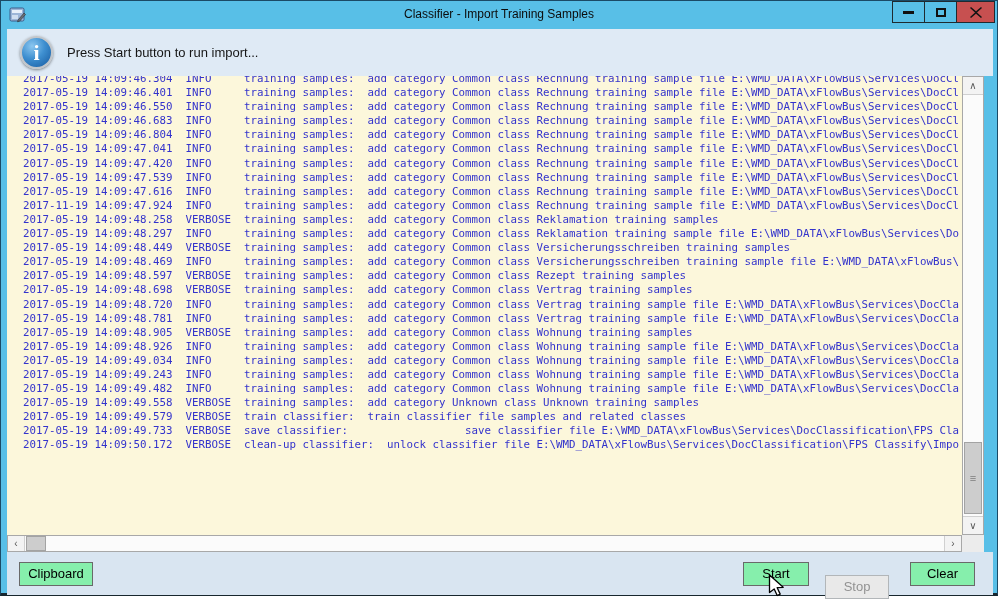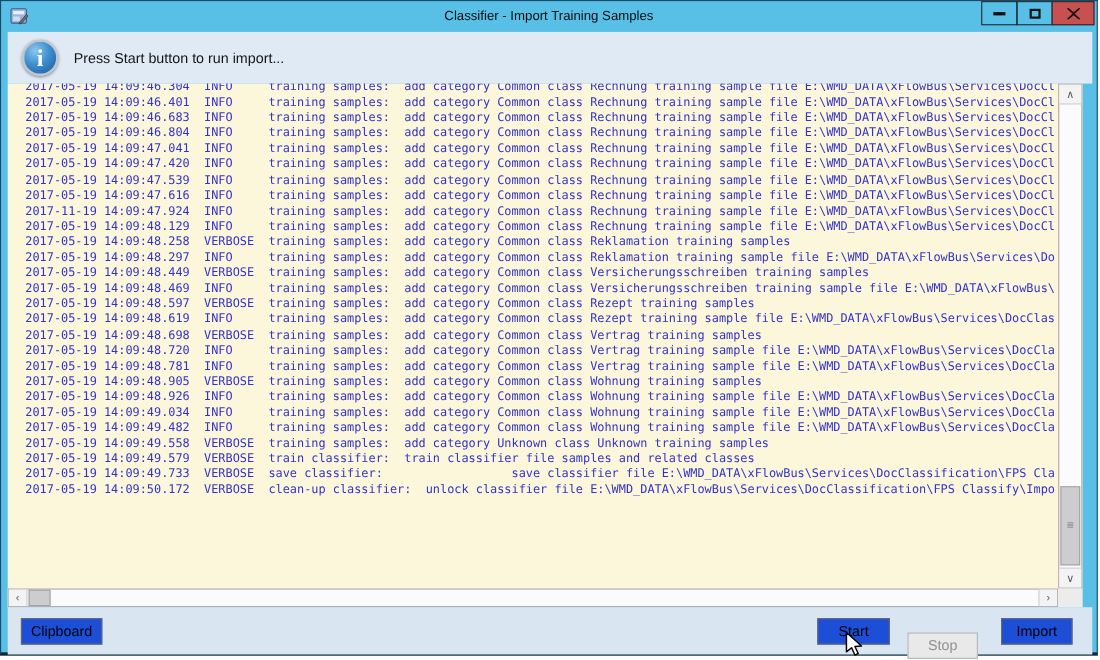--- a/index.html
+++ b/index.html
@@ -57,21 +57,21 @@
              background:#fbfbfb; border:1px solid #a8a8a8; display:flex; }
   .hscroll .sbtn { width:17px; height:100%; }
   .hscroll .sbtn.left { border-right:1px solid #d0d0d0; }
   .hscroll .sbtn.right { position:absolute; right:0; border-left:1px solid #d0d0d0; }
   .hthumb { width:20px; height:100%; background:#cdcdcd; border:1px solid #a3a3a3; margin-left:1px; }
   .corner { position:absolute; right:0; bottom:0; width:22px; height:17px; background:#ececec; }
 
   
   .buttonbar { position:absolute; left:6px; top:551px; width:986px; height:43px;
                background:#d9e5f1; }
-  .btn { position:absolute; top:10px; height:24px; background:#1d4ed8;
+  .btn { position:absolute; top:10px; height:24px; background:#86efac;
          border:1px solid #696969; font-size:13px; color:#000;
          font-family:"Liberation Sans", sans-serif; text-align:center; line-height:21px; }
   .btn.disabled { background:#e9e9e9; border-color:#b2b6b9; color:#929292;margin-top:13px; }
   .btn-clipboard { left:12px;  width:74px; }
   .btn-clear     { left:90px; width:52px;margin-top:48px; }
   .btn-start     { left:736px; width:66px; }
   .btn-stop      { left:818px; width:64px; }
   .btn-close     { left:903px; width:65px; }
 
   .cursor { position:absolute; left:767px; top:573px; z-index:50; }
@@ -107,40 +107,40 @@
   <div class="infobar">
     <div class="info-icon">i</div>
     <div class="info-msg">Press Start button to run import...</div>
   </div>
 
   <div class="logpanel">
     <div class="log-viewport">
       <div class="log-lines">
           <div class="log-line">2017-05-19 14:09:46.304  INFO     training samples:  add category Common class Rechnung training sample file E:\WMD_DATA\xFlowBus\Services\DocCl</div>
           <div class="log-line">2017-05-19 14:09:46.401  INFO     training samples:  add category Common class Rechnung training sample file E:\WMD_DATA\xFlowBus\Services\DocCl</div>
+          <div class="log-line">2017-05-19 14:09:46.550  INFO     training samples:  add category Common class Rechnung training sample file E:\WMD_DATA\xFlowBus\Services\DocCl</div>
           <div class="log-line">2017-05-19 14:09:46.683  INFO     training samples:  add category Common class Rechnung training sample file E:\WMD_DATA\xFlowBus\Services\DocCl</div>
           <div class="log-line">2017-05-19 14:09:46.804  INFO     training samples:  add category Common class Rechnung training sample file E:\WMD_DATA\xFlowBus\Services\DocCl</div>
           <div class="log-line">2017-05-19 14:09:47.041  INFO     training samples:  add category Common class Rechnung training sample file E:\WMD_DATA\xFlowBus\Services\DocCl</div>
           <div class="log-line">2017-05-19 14:09:47.420  INFO     training samples:  add category Common class Rechnung training sample file E:\WMD_DATA\xFlowBus\Services\DocCl</div>
           <div class="log-line">2017-05-19 14:09:47.539  INFO     training samples:  add category Common class Rechnung training sample file E:\WMD_DATA\xFlowBus\Services\DocCl</div>
           <div class="log-line">2017-05-19 14:09:47.616  INFO     training samples:  add category Common class Rechnung training sample file E:\WMD_DATA\xFlowBus\Services\DocCl</div>
           <div class="log-line">2017-11-19 14:09:47.924  INFO     training samples:  add category Common class Rechnung training sample file E:\WMD_DATA\xFlowBus\Services\DocCl</div>
-          <div class="log-line">2017-05-19 14:09:48.129  INFO     training samples:  add category Common class Rechnung training sample file E:\WMD_DATA\xFlowBus\Services\DocCl</div>
           <div class="log-line">2017-05-19 14:09:48.258  VERBOSE  training samples:  add category Common class Reklamation training samples</div>
           <div class="log-line">2017-05-19 14:09:48.297  INFO     training samples:  add category Common class Reklamation training sample file E:\WMD_DATA\xFlowBus\Services\Do</div>
           <div class="log-line">2017-05-19 14:09:48.449  VERBOSE  training samples:  add category Common class Versicherungsschreiben training samples</div>
           <div class="log-line">2017-05-19 14:09:48.469  INFO     training samples:  add category Common class Versicherungsschreiben training sample file E:\WMD_DATA\xFlowBus\</div>
           <div class="log-line">2017-05-19 14:09:48.597  VERBOSE  training samples:  add category Common class Rezept training samples</div>
-          <div class="log-line">2017-05-19 14:09:48.619  INFO     training samples:  add category Common class Rezept training sample file E:\WMD_DATA\xFlowBus\Services\DocClas</div>
           <div class="log-line">2017-05-19 14:09:48.698  VERBOSE  training samples:  add category Common class Vertrag training samples</div>
           <div class="log-line">2017-05-19 14:09:48.720  INFO     training samples:  add category Common class Vertrag training sample file E:\WMD_DATA\xFlowBus\Services\DocCla</div>
           <div class="log-line">2017-05-19 14:09:48.781  INFO     training samples:  add category Common class Vertrag training sample file E:\WMD_DATA\xFlowBus\Services\DocCla</div>
           <div class="log-line">2017-05-19 14:09:48.905  VERBOSE  training samples:  add category Common class Wohnung training samples</div>
           <div class="log-line">2017-05-19 14:09:48.926  INFO     training samples:  add category Common class Wohnung training sample file E:\WMD_DATA\xFlowBus\Services\DocCla</div>
           <div class="log-line">2017-05-19 14:09:49.034  INFO     training samples:  add category Common class Wohnung training sample file E:\WMD_DATA\xFlowBus\Services\DocCla</div>
+          <div class="log-line">2017-05-19 14:09:49.243  INFO     training samples:  add category Common class Wohnung training sample file E:\WMD_DATA\xFlowBus\Services\DocCla</div>
           <div class="log-line">2017-05-19 14:09:49.482  INFO     training samples:  add category Common class Wohnung training sample file E:\WMD_DATA\xFlowBus\Services\DocCla</div>
           <div class="log-line">2017-05-19 14:09:49.558  VERBOSE  training samples:  add category Unknown class Unknown training samples</div>
           <div class="log-line">2017-05-19 14:09:49.579  VERBOSE  train classifier:  train classifier file samples and related classes</div>
           <div class="log-line">2017-05-19 14:09:49.733  VERBOSE  save classifier:                  save classifier file E:\WMD_DATA\xFlowBus\Services\DocClassification\FPS Cla</div>
           <div class="log-line">2017-05-19 14:09:50.172  VERBOSE  clean-up classifier:  unlock classifier file E:\WMD_DATA\xFlowBus\Services\DocClassification\FPS Classify\Impo</div>
         </div>
     </div>
 
     <div class="vscroll">
       <div class="sbtn up">∧</div>
@@ -154,20 +154,20 @@
       <div class="sbtn right">›</div>
     </div>
     <div class="corner"></div>
   </div>
 
   <div class="buttonbar">
     <div class="btn btn-clipboard">Clipboard</div>
     <div class="btn btn-clear">Clear</div>
     <div class="btn btn-start">Start</div>
     <div class="btn btn-stop disabled">Stop</div>
-    <div class="btn btn-close">Import</div>
+    <div class="btn btn-close">Clear</div>
   </div>
 
   <svg class="cursor" width="22" height="24" viewBox="0 0 22 24">
     <polygon points="1.5,1 1.5,18.6 6.2,14.9 9.2,21.5 12.2,20.1 9.2,13.7 15.2,13.3" fill="#ffffff" stroke="#000000" stroke-width="1.3" stroke-linejoin="round"></polygon>
   </svg>
 
 </div>
 
 </body></html>

